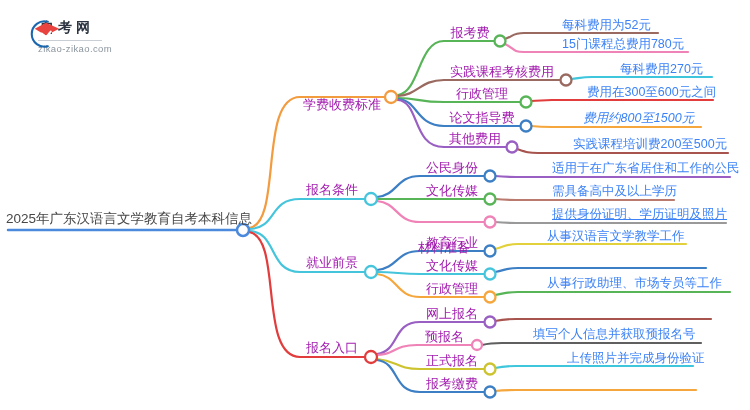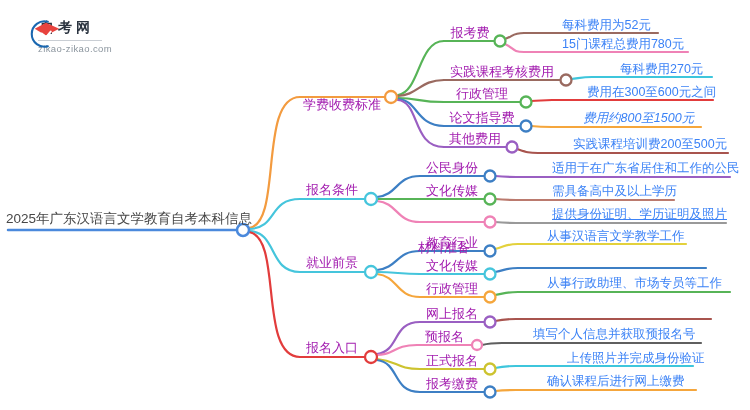--- a/index.html
+++ b/index.html
@@ -192,15 +192,14 @@
   <div class="lbl leaf" style="left:587px;top:85px;text-align:center;">费用在300至600元之间</div>
   <div class="lbl leaf" style="left:583px;top:111px;font-style:italic;">费用约800至1500元</div>
   <div class="lbl leaf" style="left:573px;top:137px;">实践课程培训费200至500元</div>
   <div class="lbl leaf" style="left:552px;top:161px;">适用于在广东省居住和工作的公民</div>
   <div class="lbl leaf" style="left:552px;top:184px;">需具备高中及以上学历</div>
   <div class="lbl leaf" style="left:552px;top:207px;text-decoration:underline;">提供身份证明、学历证明及照片</div>
   <div class="lbl leaf" style="left:547px;top:229px;">从事汉语言文学教学工作</div>
   <div class="lbl leaf" style="left:547px;top:276px;">从事行政助理、市场专员等工作</div>
   <div class="lbl leaf" style="left:533px;top:327px;">填写个人信息并获取预报名号</div>
   <div class="lbl leaf" style="left:567px;top:351px;">上传照片并完成身份验证</div>
-  <div class="lbl leaf" style="left:547px;top:374px;">确认课程后进行网上缴费</div>
 
 </div>
 
 </body></html>

